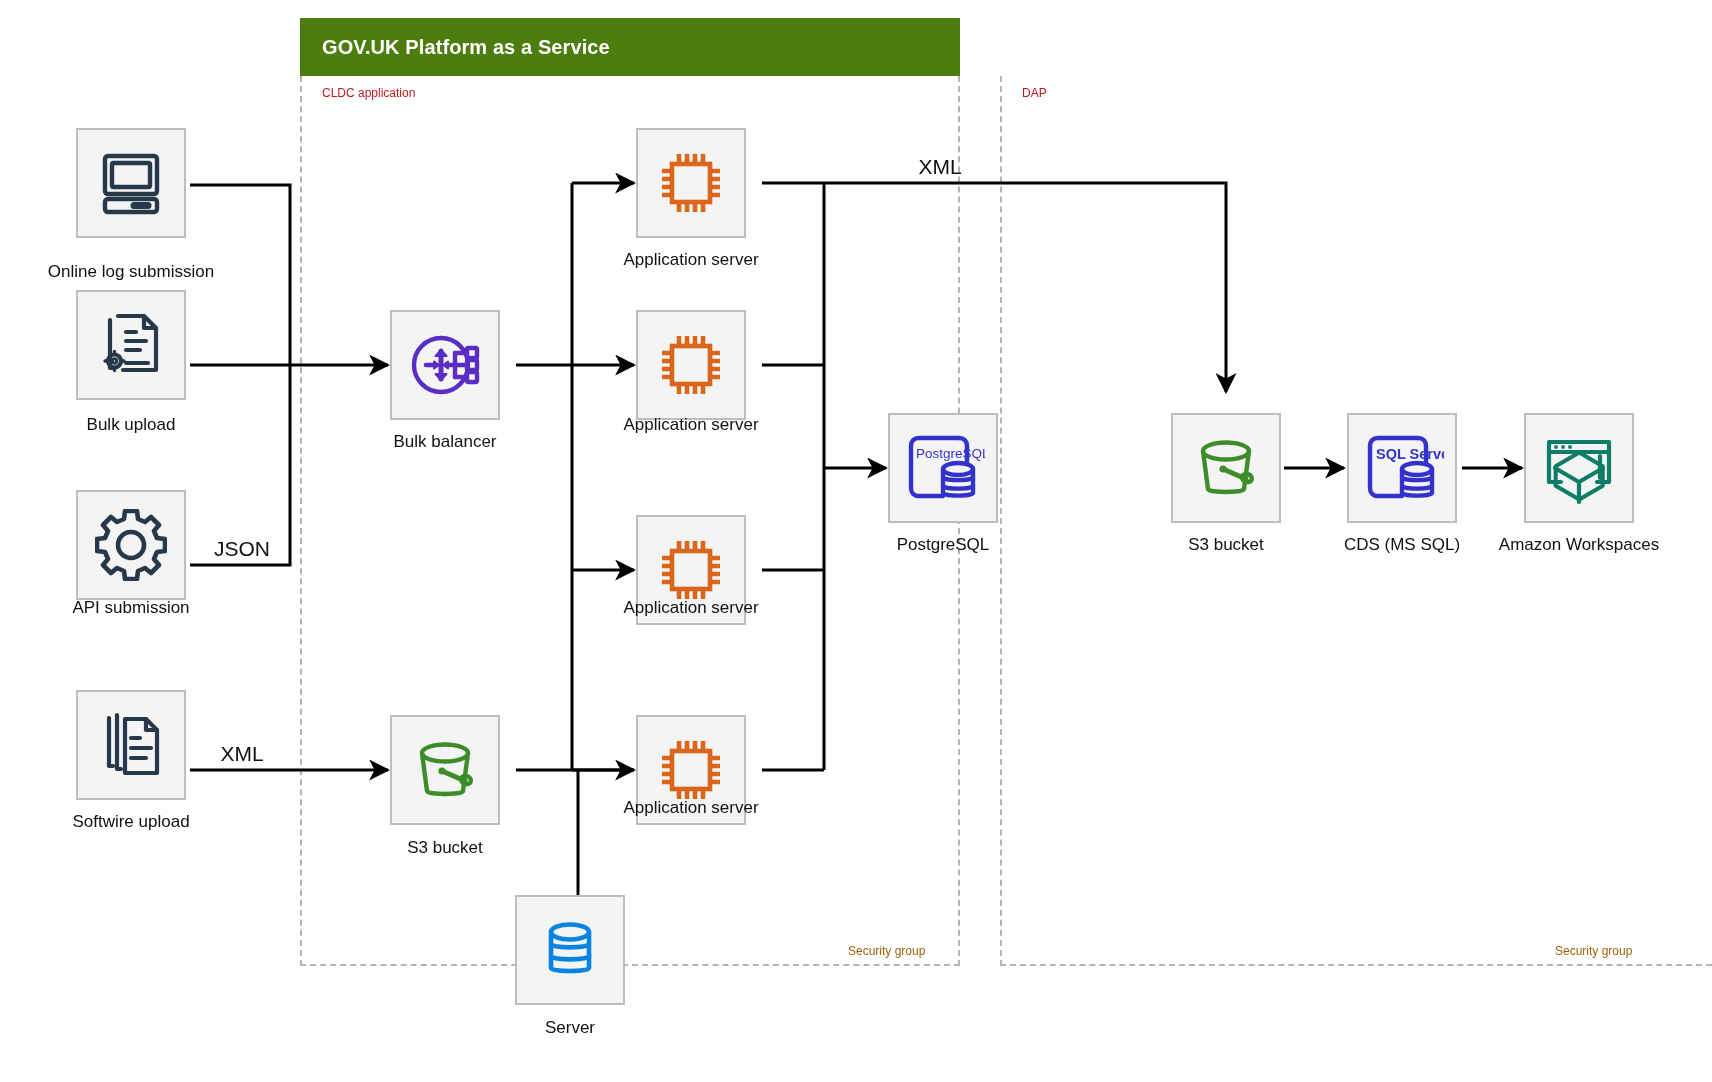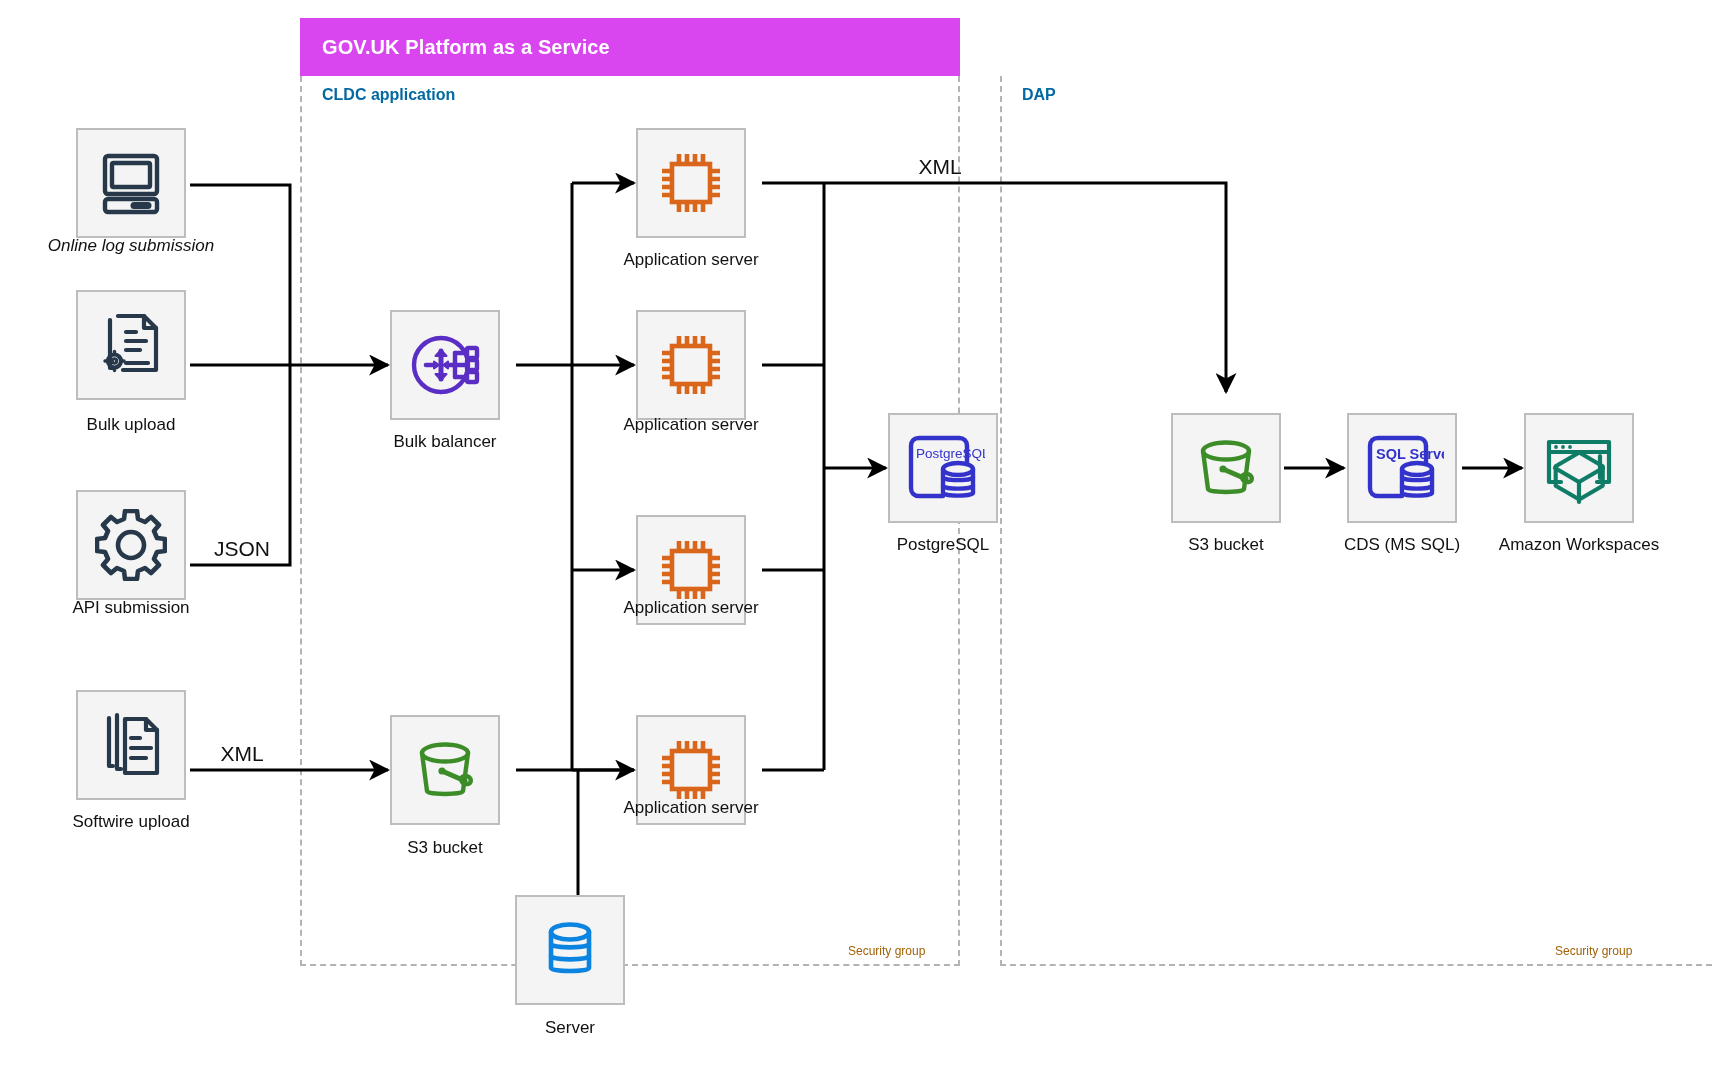--- a/index.html
+++ b/index.html
@@ -12,40 +12,40 @@
     position: relative;
     width: 1712px;
     height: 1082px;
     background: #ffffff;
     overflow: hidden;
   }
 
   
   .group-header {
     position: absolute;
-    background: #d946ef;
+    background: #4d7c0f;
     color: #ffffff;
     font-weight: bold;
     font-size: 20px;
     display: flex;
     align-items: center;
     padding-left: 22px;
     letter-spacing: 0.1px;
   }
   .group-body {
     position: absolute;
     border: 2px dashed #b3b3b3;
     border-top: none;
     background: transparent;
   }
   .group-sublabel {
     position: absolute;
-    font-weight: bold;
-    font-size: 16px;
-    color: #0369a1;
+    font-weight: normal;
+    font-size: 12px;
+    color: #b91c1c;
   }
   .secgroup-label {
     position: absolute;
     font-size: 12px;
     color: #a16207;
     white-space: nowrap;
   }
 
   
   .node {
@@ -150,21 +150,21 @@
   <div class="node" style="left:76px; top:128px;">
     <svg width="70" height="70" viewBox="0 0 70 70">
       <g fill="none" stroke="#263849" stroke-width="4.4" stroke-linejoin="round" stroke-linecap="round">
         <rect x="9" y="8" width="52" height="38" rx="3"></rect>
         <rect x="16" y="15" width="38" height="24" rx="1.5"></rect>
         <rect x="9" y="51" width="52" height="13" rx="3"></rect>
         <path d="M 38 57.5 L 52 57.5" stroke-width="7"></path>
       </g>
     </svg>
   </div>
-  <div class="node-label" style="left:131px; top:236px;font-style:italic;">Online log submission</div>
+  <div class="node-label" style="left:131px; top:262px;">Online log submission</div>
 
   <div class="node" style="left:76px; top:290px;">
     <svg width="70" height="70" viewBox="0 0 70 70">
       <g fill="none" stroke="#263849" stroke-width="4.2" stroke-linejoin="round" stroke-linecap="round">
         <path d="M 14 10 L 14 58 L 18 58"></path>
         <path d="M 22 6 L 48 6 L 60 18 L 60 60 L 27 60"></path>
         <path d="M 48 6 L 48 18 L 60 18"></path>
         <path d="M 30 22 L 40 22"></path>
         <path d="M 30 31 L 50 31"></path>
         <path d="M 30 40 L 44 40"></path>

